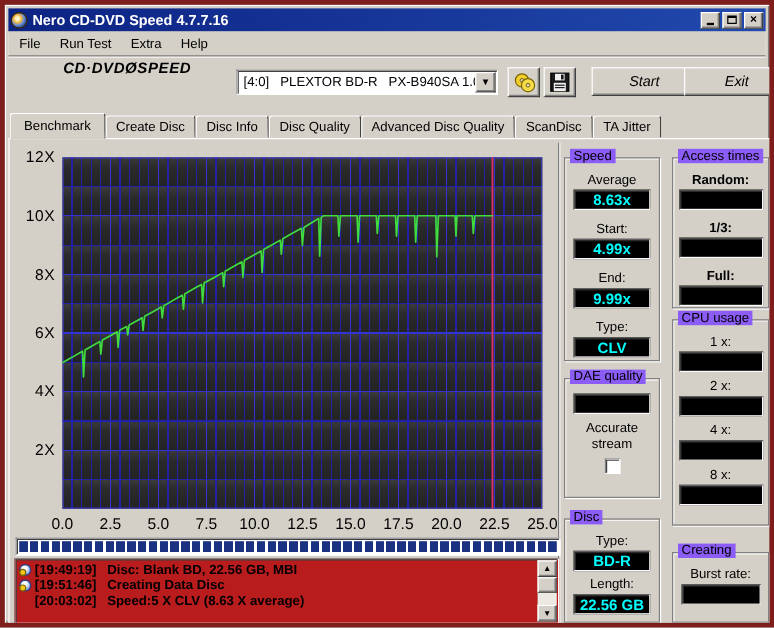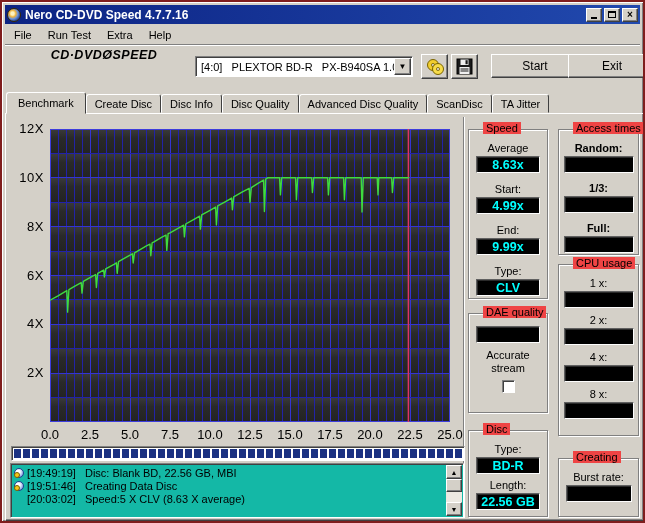--- a/index.html
+++ b/index.html
@@ -1,20 +1,20 @@
 <!DOCTYPE html>
 <html><head>
 <meta charset="utf-8">
 <style>
   html,body{margin:0;padding:0;background:#9a9a9a;}
   *{box-sizing:border-box;}
   .window{
     position:relative;width:645px;height:523px;background:#d4d0c8;
     font-family:"Liberation Sans","DejaVu Sans",sans-serif;font-size:11px;color:#000;
-    border:2px solid #7f1d1d;
+    border:4px solid #7f1d1d;
     box-shadow:inset 1px 1px 0 #ffffff, inset -1px -1px 0 #808080;
     overflow:hidden;
   }
   
   .titlebar{position:absolute;left:3px;top:3px;right:3px;height:19px;
     background:linear-gradient(90deg,#0c2383,#2149ae);display:flex;align-items:center;padding:0 2px;}
   .title-icon{width:14px;height:14px;border-radius:50%;flex:0 0 14px;
     background:radial-gradient(circle at 38% 38%, #fdf3c0 0 15%, #f0b23a 32%, #6f94d8 50%, #1c3c90 78%, #e8a12c 86%);
     border:1px solid #3a2a00;}
   .title-text{color:#fff;font-weight:bold;font-size:12px;margin-left:4px;flex:1;white-space:nowrap;overflow:hidden;}
@@ -36,61 +36,61 @@
     display:flex;align-items:center;}
   .drive-text{flex:1;padding-left:5px;white-space:pre;font-size:11px;overflow:hidden;}
   .drive-arrow{width:17px;height:17px;margin-right:1px;background:#d4d0c8;border:1px solid;
     border-color:#fff #404040 #404040 #fff;box-shadow:inset -1px -1px 0 #808080;
     display:flex;align-items:center;justify-content:center;font-size:8px;flex:0 0 17px;}
   .icon-btn{position:absolute;top:52px;width:27px;height:25px;background:#d4d0c8;border:1px solid;
     border-color:#fff #404040 #404040 #fff;box-shadow:inset -1px -1px 0 #808080;
     display:flex;align-items:center;justify-content:center;}
   .push-btn{position:absolute;top:52px;height:24px;width:88px;background:#d4d0c8;border:1px solid;
     border-color:#fff #404040 #404040 #fff;box-shadow:inset -1px -1px 0 #808080;
-    text-align:center;line-height:22px;font-size:12px;}
+    text-align:center;line-height:22px;font-size:12px;font-style:italic;}
   
   .content-panel{position:absolute;left:3px;top:111px;width:639px;height:408px;background:#d4d0c8;
     border:1px solid;border-color:#fff #404040 #404040 #fff;box-shadow:inset -1px -1px 0 #808080;}
   .tab-bar{position:absolute;left:4px;top:91px;height:20px;display:flex;align-items:flex-end;z-index:3;}
   .tab{padding:3px 8px 2px;margin-right:0;background:#d4d0c8;border:1px solid;
     border-color:#fff #404040 #d4d0c8 #fff;border-radius:3px 3px 0 0;position:relative;font-size:11px;}
   .tab.active{padding:4px 11px 4px;z-index:4;top:1px;border-bottom-color:#d4d0c8;}
   
   #plot-area{position:absolute;left:48px;top:127px;width:400px;height:293px;
     background:repeating-linear-gradient(180deg,#3b3b3b 0px,#2a2a2a 9px,#232323 24.4px);}
   #chart-svg{position:absolute;left:0;top:0;}
   .ytick{position:absolute;left:-40px;width:34px;text-align:right;font-size:13px;letter-spacing:0.5px;}
   .xtick{position:absolute;top:298px;width:34px;text-align:center;font-size:13px;}
   
   .progress-outer{position:absolute;left:9px;top:444px;width:454px;height:15px;background:#fff;
     border:1px solid;border-color:#808080 #fff #fff #808080;box-shadow:inset 1px 1px 0 #404040;padding:2px;}
   .progress-fill{height:100%;
     background:repeating-linear-gradient(90deg,#1b3282 0px,#1b3282 7px,#ffffff 7px,#ffffff 9px);}
   
-  .logbox{position:absolute;left:8px;top:461px;width:454px;height:55px;background:#14b8a6;
-    border:1px solid;border-color:#808080 #fff #fff #808080;box-shadow:inset 1px 1px 0 #404040;}
+  .logbox{position:absolute;left:8px;top:461px;width:454px;height:55px;background:#b91c1c;
+    border:1px solid;border-color:#808080 #fff #fff #808080;box-shadow:inset 1px 1px 0 #404040;font-weight:bold;}
   .log-list{position:absolute;left:2px;top:2px;right:18px;bottom:1px;overflow:hidden;}
   .log-entry{display:flex;align-items:center;height:13px;font-size:11px;white-space:nowrap;}
   .log-icon{width:10px;height:10px;border-radius:50%;flex:0 0 10px;margin:0 3px 0 1px;position:relative;
     background:radial-gradient(circle at 40% 35%,#ffffff 25%,#a9c0ec 60%,#2d55b8);border:1px solid #23408f;}
   .log-icon::after{content:"";position:absolute;left:-1px;bottom:-1px;width:4px;height:4px;border-radius:50%;
     background:#f4c61a;border:1px solid #7a6200;}
   .log-icon.hidden{visibility:hidden;}
   .log-time{white-space:pre;}
   .log-text{margin-left:9px;}
   .scrollbar{position:absolute;right:1px;top:1px;bottom:1px;width:16px;background:#ece9e2;}
   .sb-btn{position:absolute;left:0;width:16px;height:14px;background:#d4d0c8;border:1px solid;
     border-color:#fff #404040 #404040 #fff;box-shadow:inset -1px -1px 0 #808080;
     display:flex;align-items:center;justify-content:center;font-size:7px;color:#000;}
   .sb-up{top:0;} .sb-down{bottom:0;}
   .sb-thumb{position:absolute;left:0;top:14px;width:16px;height:13px;background:#d4d0c8;border:1px solid;
     border-color:#fff #404040 #404040 #fff;box-shadow:inset -1px -1px 0 #808080;}
   
   .groupbox{position:absolute;border:1px solid #808080;box-shadow:1px 1px 0 #fff, inset 1px 1px 0 #fff;}
-  .gb-title{position:absolute;top:-8px;left:14px;background:#ef4444;padding:0 3px;font-size:11px;white-space:nowrap;}
+  .gb-title{position:absolute;top:-8px;left:4px;background:#8b5cf6;padding:0 3px;font-size:11px;white-space:nowrap;}
   .fields{padding-top:12px;}
   .lcd-field{text-align:center;}
   .lcd-label{font-size:11px;margin-bottom:2px;}
   .lcd{height:17px;line-height:16px;margin:0 auto;background:#000;color:#00ffff;
     font-weight:bold;font-size:12.5px;border:1px solid;border-color:#606060 #fdfdfd #fdfdfd #606060;
     box-shadow:inset 1px 1px 0 #2a2a2a;}
   #gb-speed{left:466px;top:127px;width:80px;height:170px;}
   #gb-speed .lcd{width:64px;} #gb-speed .lcd-field{margin-bottom:10px;}
   #gb-access{left:556px;top:127px;width:81px;height:126px;}
   #gb-access .lcd{width:70px;} #gb-access .lcd-field{margin-bottom:9px;font-weight:bold;}

